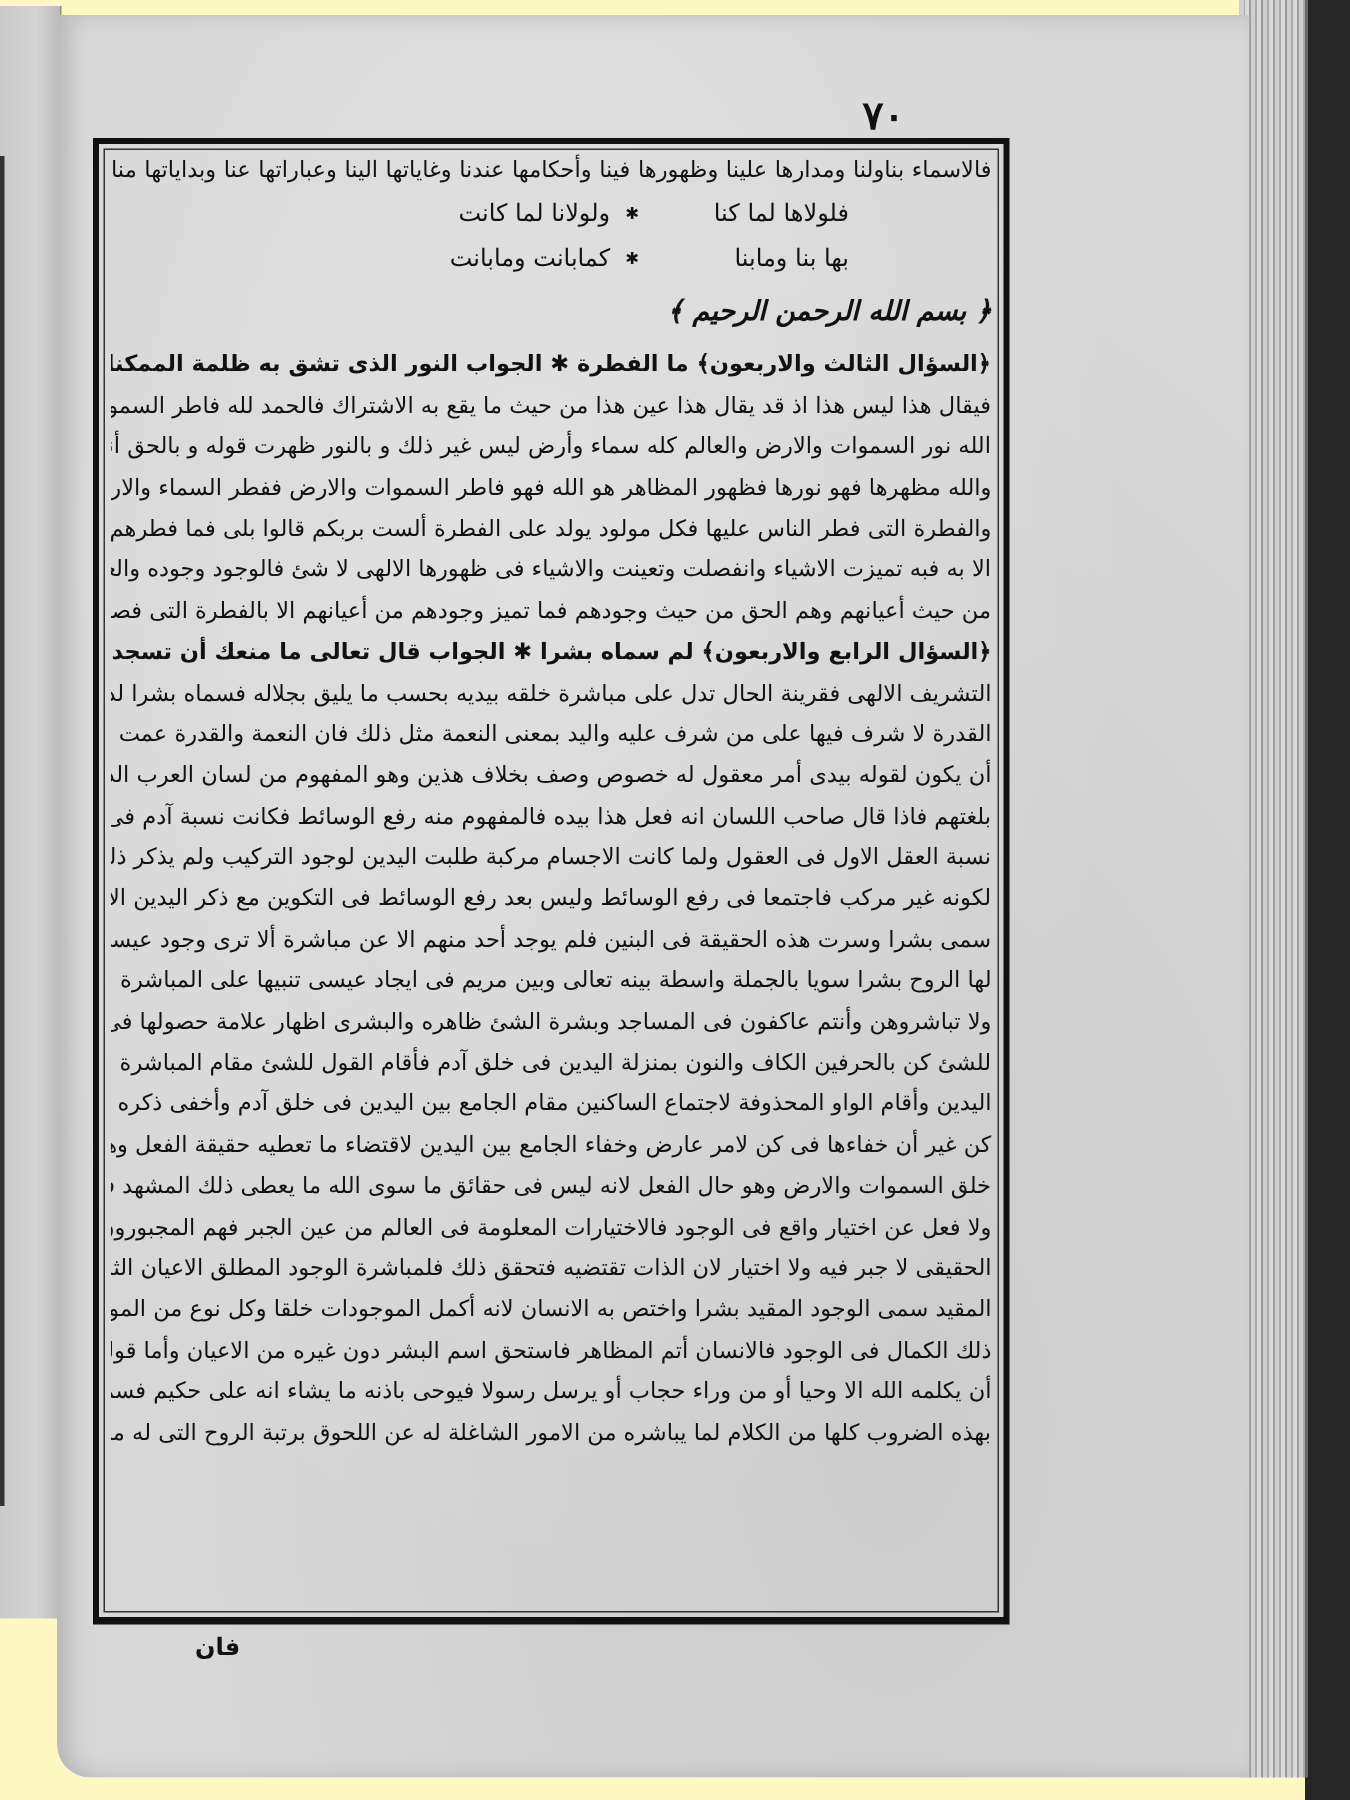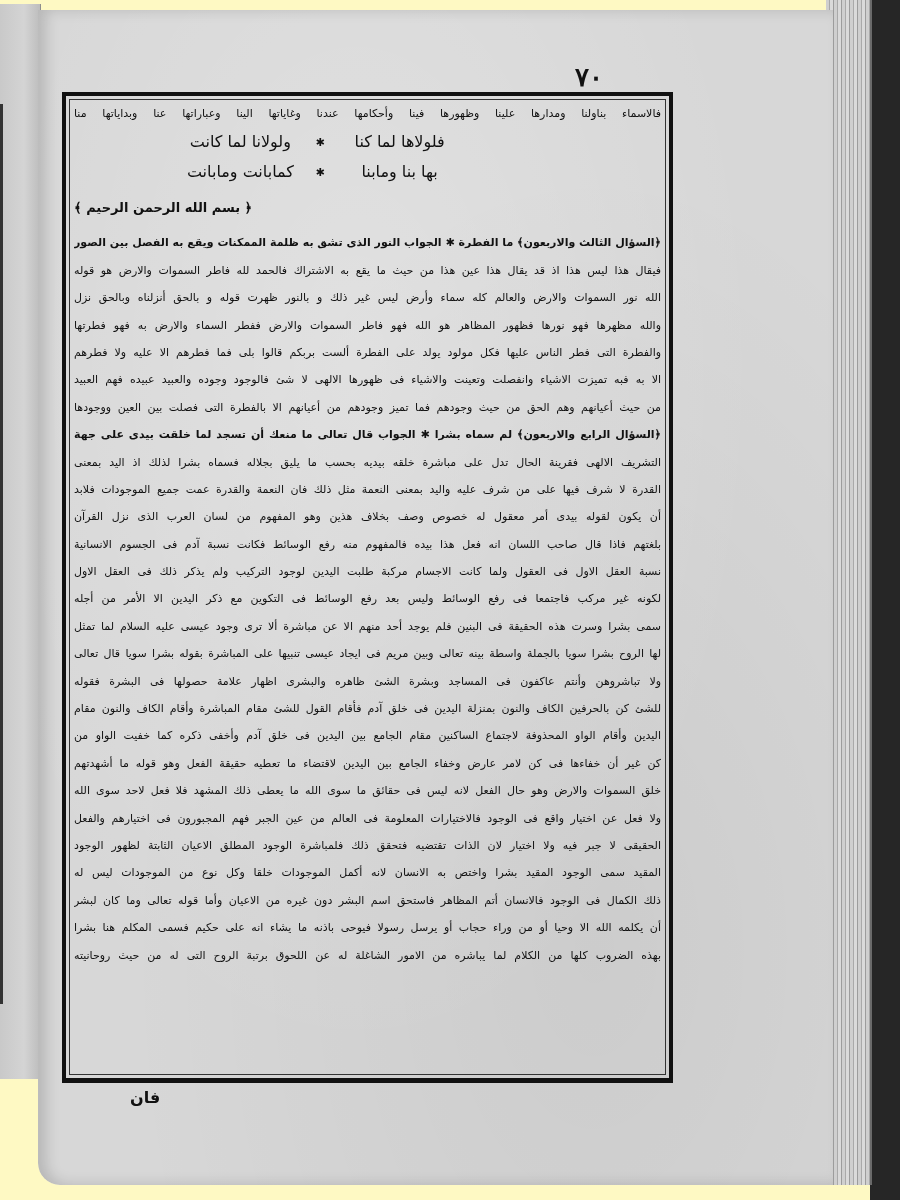--- a/index.html
+++ b/index.html
@@ -103,56 +103,57 @@
       left: 8px;
       right: 8px;
       top: 4px;
       direction: rtl;
       font-family: "DejaVu Sans", sans-serif;
       color: #111;
     }
     .line {
       height: 27.4px;
       line-height: 27.4px;
-      font-size: 11px;
+      font-size: 15px;
       white-space: nowrap;
       overflow: hidden;
       text-align: justify;
       text-align-last: justify;
     }
     .verse {
       height: 30px;
       line-height: 30px;
       font-size: 16px;
       white-space: nowrap;
       padding-right: 95px;
-      text-align: center;
+      text-align: right;
     }
     .verse .hem {
       display: inline-block;
       min-width: 130px;
     }
     .verse .star {
       display: inline-block;
       margin: 0 10px;
       font-size: 11px;
       vertical-align: middle;
     }
     .colophon {
       height: 36px;
       line-height: 36px;
       font-size: 14.5px;
       text-align: right;
     }
     .basmala {
       height: 42px;
       line-height: 42px;
-      font-size: 13px;
-      font-weight: bold;
-      text-align: left;
+      font-size: 18px;
+      font-weight: bold;
+      text-align: right;
+      font-style: italic;
     }
     .q-head {
       font-weight: bold;
     }
     .catchword {
       position: absolute;
       left: 130px;
       top: 1088px;
       direction: rtl;
       font-family: "DejaVu Sans", sans-serif;

